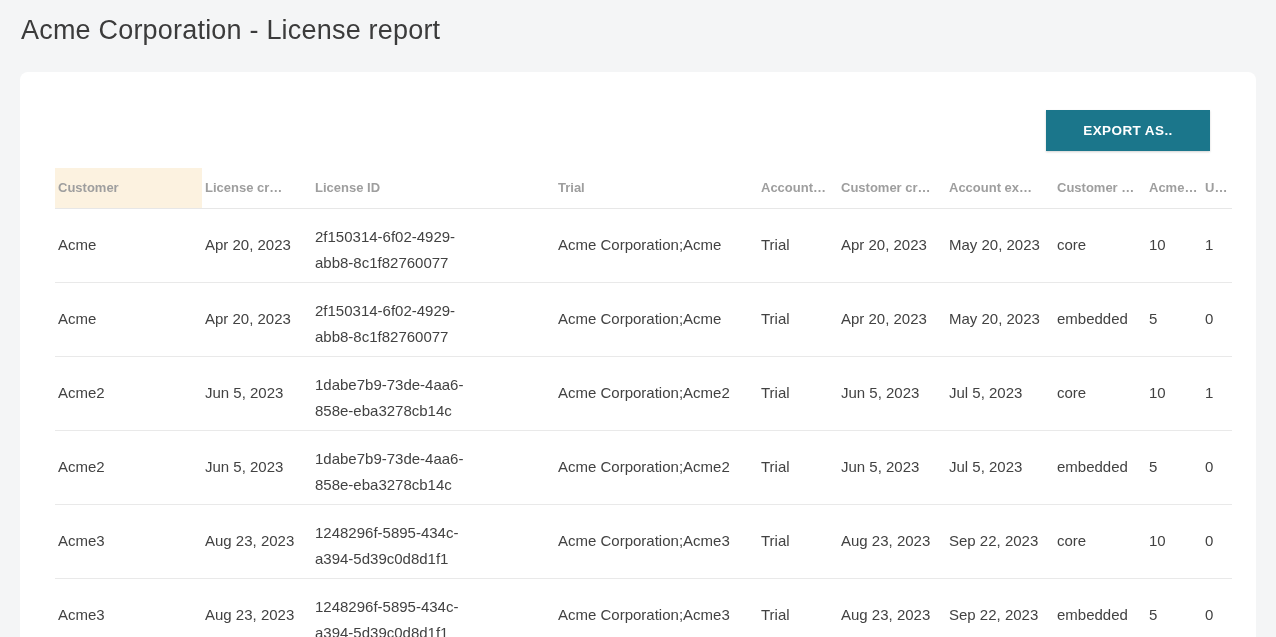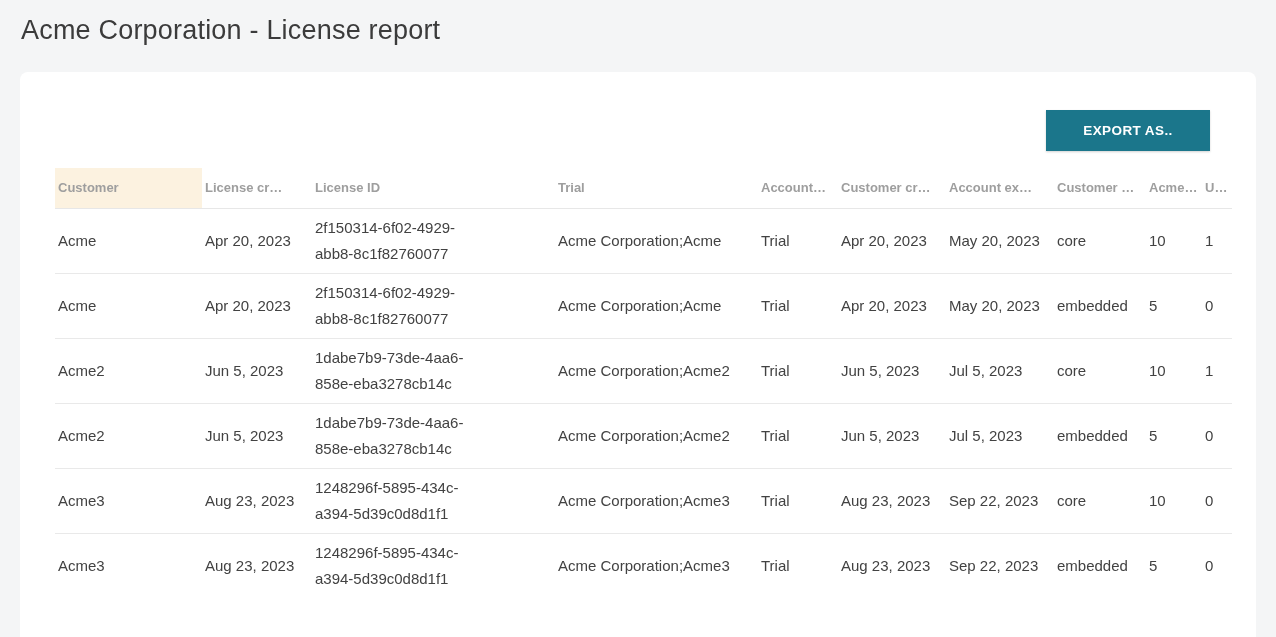--- a/index.html
+++ b/index.html
@@ -85,20 +85,21 @@
     font-size: 15px;
     color: #424242;
     border-bottom: 1px solid #e9e9e9;
     line-height: 26px;
   }
   tbody tr:last-child td { border-bottom: none; }
   td .wrap-narrow {
     max-width: 176px;
     word-wrap: break-word;
     line-height: 26px;
+    margin-top: 9px;
   }
 </style>
 </head>
 <body>
 
 <div class="page-header">
   <h1 class="page-title">Acme Corporation - License report</h1>
 </div>
 
 <div class="report-card">

